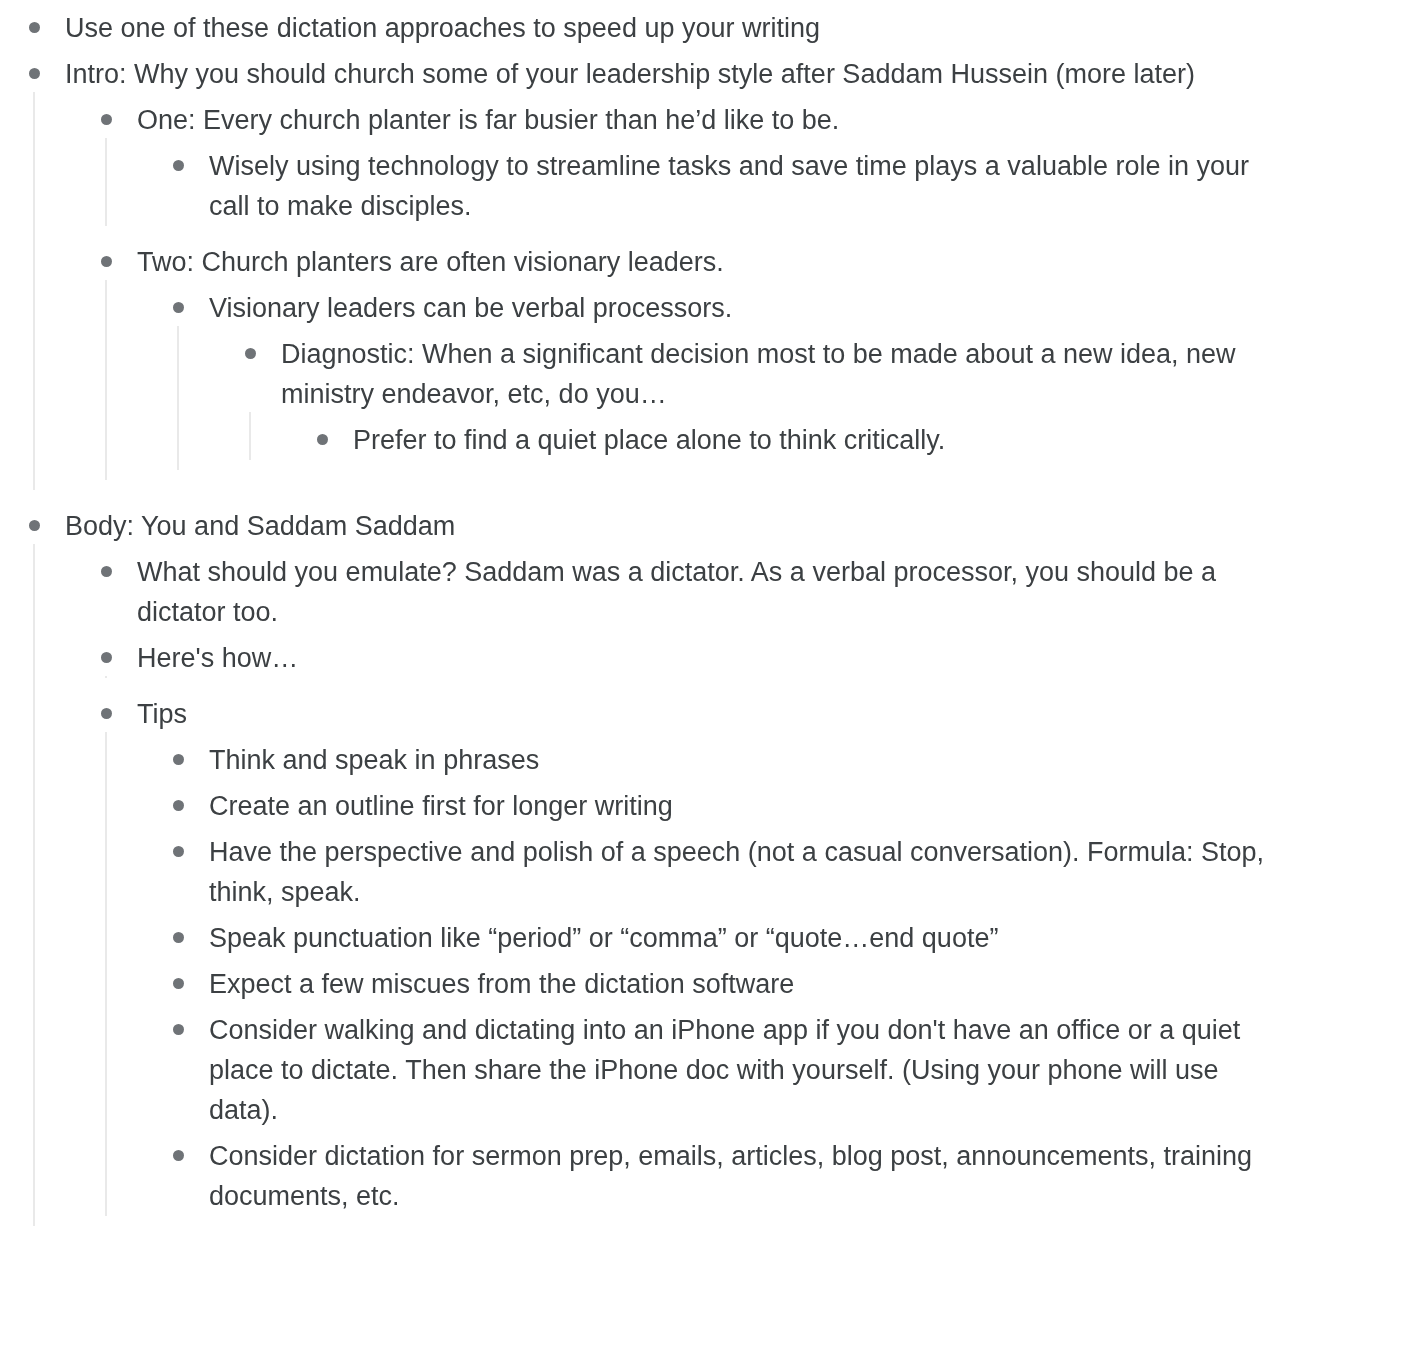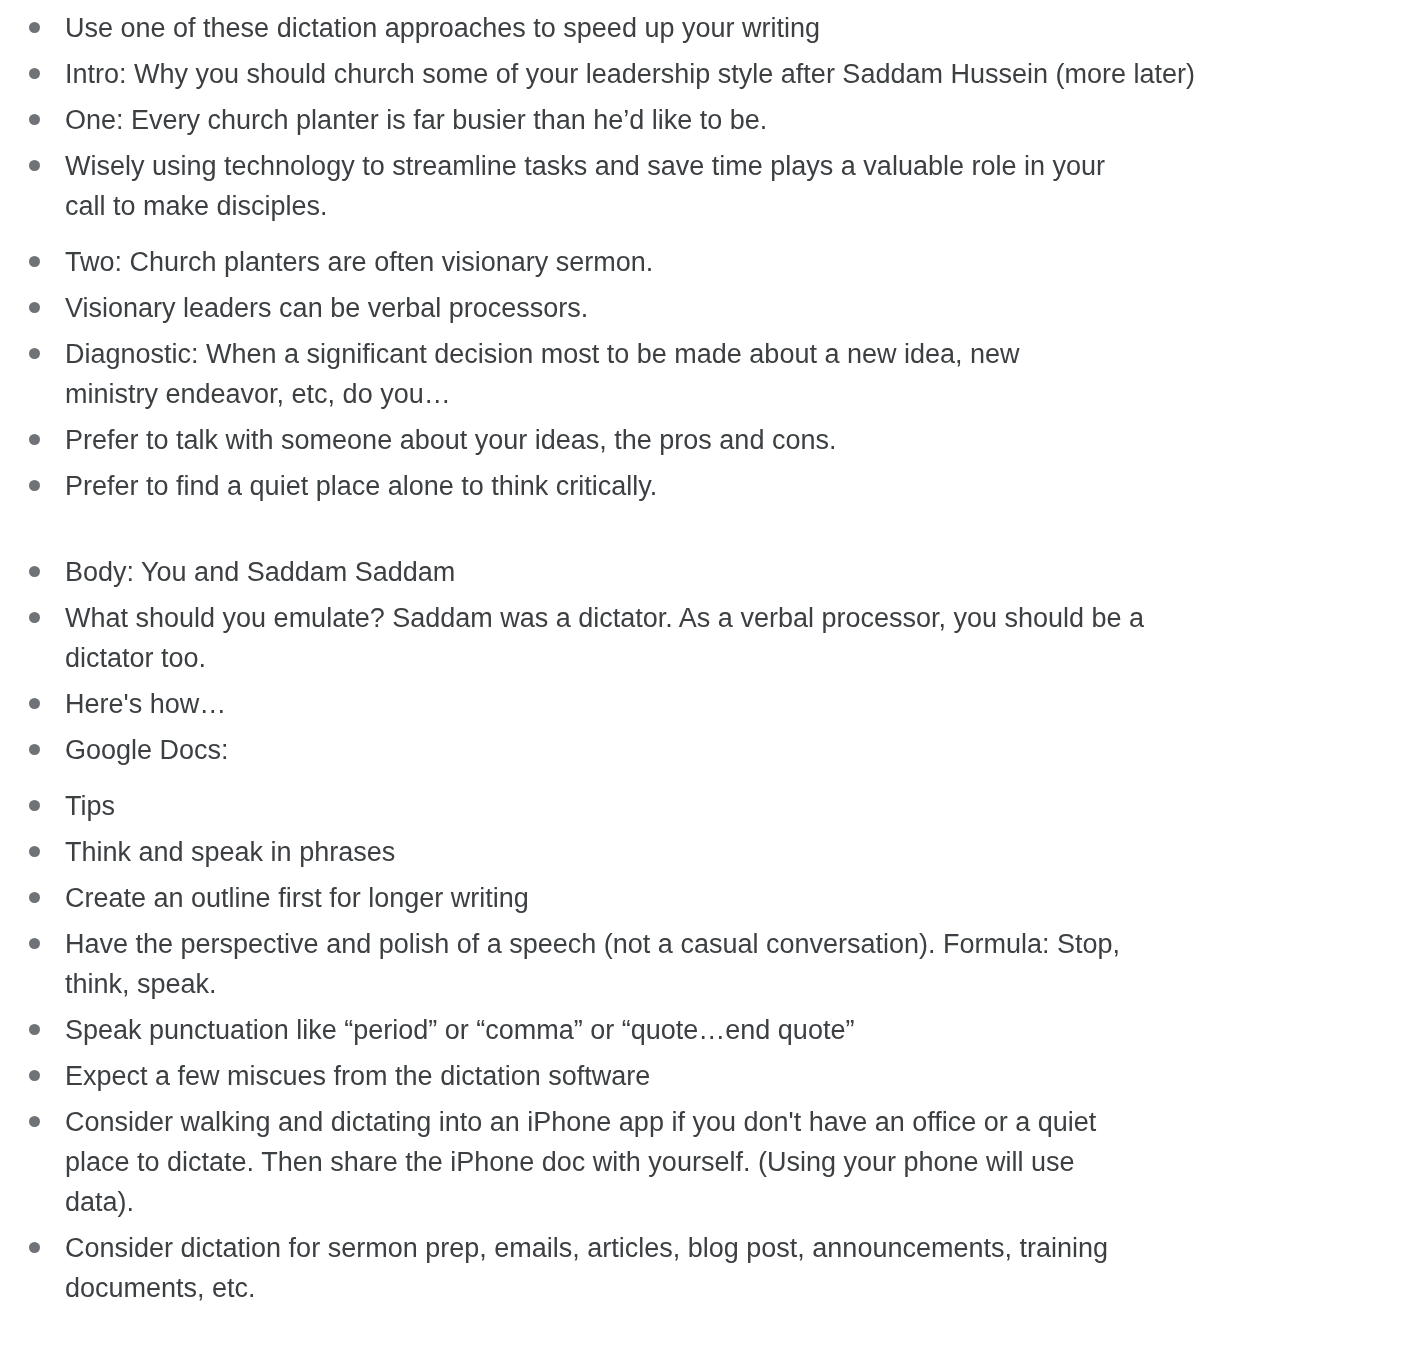--- a/index.html
+++ b/index.html
@@ -22,21 +22,21 @@
   .item{display:flex;flex-direction:column}
   .row{position:relative;margin-top:6px}
   .bullet{
     position:absolute;left:-36px;top:14px;
     width:11px;height:11px;border-radius:50%;
     background:var(--bullet);
   }
   .text{display:block;white-space:pre}
   .children{
     display:flex;flex-direction:column;
-    margin-bottom:10px;
+    margin-left:72px;margin-bottom:10px;
     position:relative;
   }
   .children::before{
     content:"";position:absolute;
     left:-104px;top:-2px;bottom:0;width:2px;
     background:var(--guide);
   }
 </style>
 </head>
 <body>
@@ -65,42 +65,36 @@
                 <span class="bullet"></span>
                 <span class="text">Wisely using technology to streamline tasks and save time plays a valuable role in your
 call to make disciples.</span>
               </div>
             </div>
           </div>
         </div>
         <div class="item">
           <div class="row">
             <span class="bullet"></span>
-            <span class="text">Two: Church planters are often visionary sermon.</span>
+            <span class="text">Two: Church planters are often visionary leaders.</span>
           </div>
           <div class="children">
             <div class="item">
               <div class="row">
                 <span class="bullet"></span>
                 <span class="text">Visionary leaders can be verbal processors.</span>
               </div>
               <div class="children">
                 <div class="item">
                   <div class="row">
                     <span class="bullet"></span>
                     <span class="text">Diagnostic: When a significant decision most to be made about a new idea, new
 ministry endeavor, etc, do you…</span>
                   </div>
                   <div class="children">
-                    <div class="item">
-                      <div class="row">
-                        <span class="bullet"></span>
-                        <span class="text">Prefer to talk with someone about your ideas, the pros and cons.</span>
-                      </div>
-                    </div>
                     <div class="item">
                       <div class="row">
                         <span class="bullet"></span>
                         <span class="text">Prefer to find a quiet place alone to think critically.</span>
                       </div>
                     </div>
                   </div>
                 </div>
               </div>
             </div>
@@ -120,26 +114,20 @@
             <span class="text">What should you emulate? Saddam was a dictator. As a verbal processor, you should be a
 dictator too.</span>
           </div>
         </div>
         <div class="item">
           <div class="row">
             <span class="bullet"></span>
             <span class="text">Here's how…</span>
           </div>
           <div class="children">
-            <div class="item">
-              <div class="row">
-                <span class="bullet"></span>
-                <span class="text">Google Docs:</span>
-              </div>
-            </div>
           </div>
         </div>
         <div class="item">
           <div class="row">
             <span class="bullet"></span>
             <span class="text">Tips</span>
           </div>
           <div class="children">
             <div class="item">
               <div class="row">

